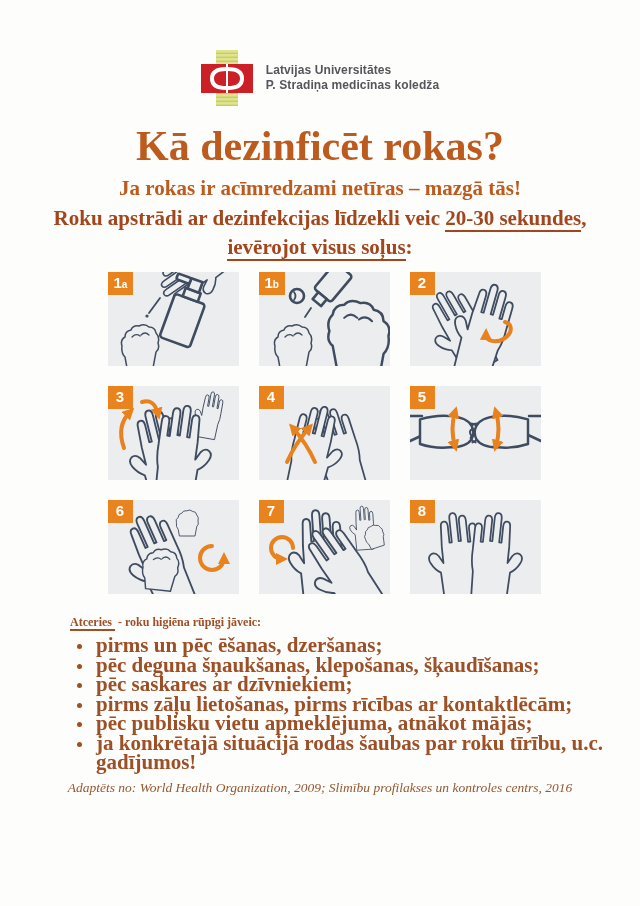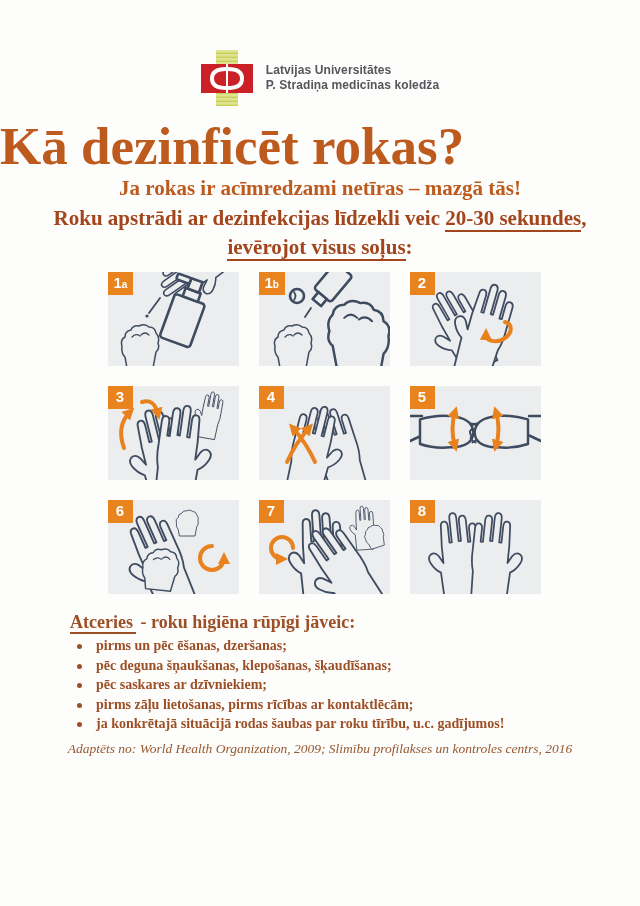--- a/index.html
+++ b/index.html
@@ -8,43 +8,43 @@
     font-family:"Liberation Serif", serif;
   }
   .page{position:relative;width:640px;height:770px;}
 
   
   .logo-row{display:flex;justify-content:center;align-items:center;gap:13px;padding-top:50px;}
   .logo-text{font-family:"Liberation Sans", sans-serif;font-size:12px;font-weight:700;
     color:#55565b;line-height:15px;letter-spacing:0.1px;}
 
   
-  h1.title{margin:14px 0 0 0;font-size:53px;font-weight:700;
+  h1.title{margin:14px 0 0 0;text-align:center;font-size:42px;font-weight:700;
     color:#bd5a1e;letter-spacing:0px;line-height:52px;}
   h2.subtitle{margin:4px 0 0 0;text-align:center;font-size:21px;font-weight:700;
     color:#bd5a1e;line-height:25px;}
   .instruction{margin:3px 0 0 0;text-align:center;font-size:21px;font-weight:700;
     color:#a3451d;line-height:29px;}
   .u{border-bottom:2px solid currentColor;}
 
   
   .grid{width:425px;margin:10px auto 0 auto;display:grid;
     grid-template-columns:repeat(3,131px);column-gap:16px;row-gap:45px;gap:20px;}
   .panel{position:relative;width:131px;height:94px;background:#ebedef;margin:0;}
   .panel svg.art{display:block;width:131px;height:94px;}
   .badge{position:absolute;top:0;left:0;background:#e8831d;color:#ffffff;
     font-family:"Liberation Sans", sans-serif;font-weight:700;font-size:15px;
     line-height:21px;padding:0 6px;min-width:13px;text-align:center;}
   .badge .sub{font-size:10px;}
 
   
   .reminder{margin:17px 0 0 70px;color:#9d4f26;}
-  .rem-head{margin:0;font-size:18px;font-weight:700;line-height:22px;}
+  .rem-head{margin:0;font-size:12px;font-weight:700;line-height:22px;}
   .rem-head .u{padding-right:3px;}
-  ul.rem-list{list-style:none;margin:3px 0 0 0;padding:0;font-size:14px;font-weight:700;}
+  ul.rem-list{list-style:none;margin:3px 0 0 0;padding:0;font-size:21px;font-weight:700;}
   ul.rem-list li{position:relative;padding-left:26px;line-height:19.5px;}
   ul.rem-list li::before{content:"";position:absolute;left:7px;top:8px;width:5px;height:5px;
     border-radius:50%;background:#9d4f26;}
 
   
   .footer{margin:6px 0 0 0;text-align:center;font-style:italic;font-size:13.5px;
     color:#96582e;line-height:17px;}
 
   
   .hand-shape{fill:#ebedef;stroke:#3f4b5f;stroke-width:3;stroke-linejoin:round;}
@@ -221,19 +221,20 @@
 
   </div>
 
   <section class="reminder">
     <p class="rem-head"><span class="u">Atceries</span><span> - roku higiēna rūpīgi jāveic:</span></p>
     <ul class="rem-list">
       <li>pirms un pēc ēšanas, dzeršanas;</li>
       <li>pēc deguna šņaukšanas, klepošanas, šķaudīšanas;</li>
       <li>pēc saskares ar dzīvniekiem;</li>
       <li>pirms zāļu lietošanas, pirms rīcības ar kontaktlēcām;</li>
+      <li>pēc publisku vietu apmeklējuma, atnākot mājās;</li>
       <li>ja konkrētajā situācijā rodas šaubas par roku tīrību, u.c. gadījumos!</li>
     </ul>
   </section>
 
   <p class="footer">Adaptēts no: World Health Organization, 2009; Slimību profilakses un kontroles centrs, 2016</p>
 
 </div>
 
 </body></html>

